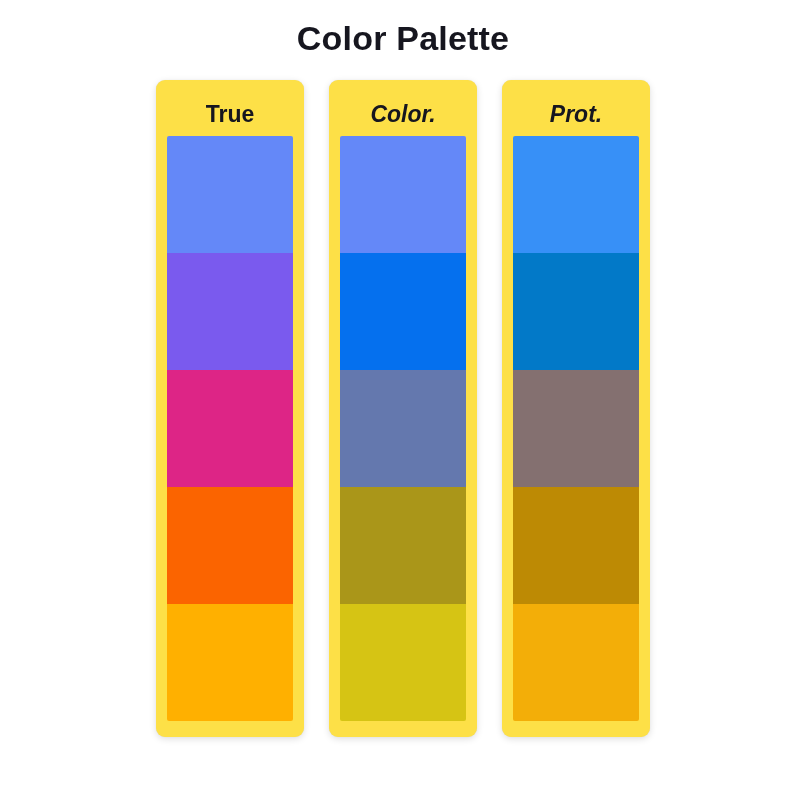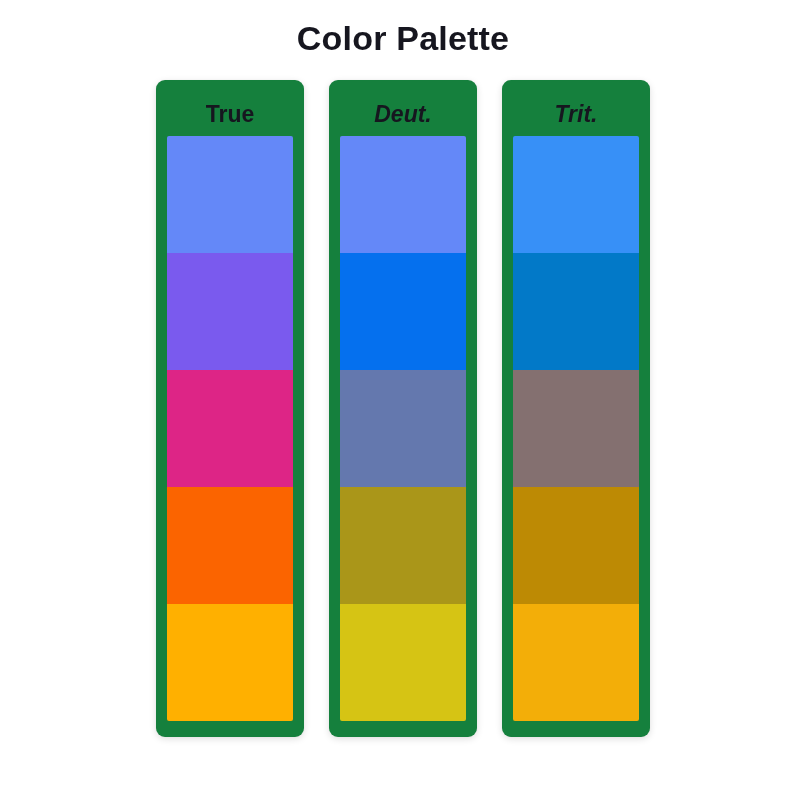--- a/index.html
+++ b/index.html
@@ -31,21 +31,21 @@
   }
   .palette-row {
     display: flex;
     justify-content: center;
     align-items: flex-start;
     gap: 25px;
     margin-top: 21px;
   }
   .palette-card {
     width: 148px;
-    background: #15803d;
+    background: #fde047;
     border-radius: 9px;
     box-shadow: 0 2px 7px rgba(0,0,0,0.13), 0 0 1px rgba(0,0,0,0.10);
     padding: 12px 11px 16px 11px;
     box-sizing: border-box;
   }
   .card-header {
     text-align: center;
     font-size: 23px;
     font-weight: bold;
     color: #16161f;
@@ -80,31 +80,31 @@
         <div class="card-header">True</div>
         <div class="swatch-stack">
           <div class="swatch" style="background: rgb(100, 136, 248);"></div>
           <div class="swatch" style="background: rgb(122, 90, 238);"></div>
           <div class="swatch" style="background: rgb(221, 37, 134);"></div>
           <div class="swatch" style="background: rgb(251, 100, 0);"></div>
           <div class="swatch" style="background: rgb(255, 176, 0);"></div>
         </div>
       </div>
       <div class="palette-card">
-        <div class="card-header italic">Deut.</div>
+        <div class="card-header italic">Color.</div>
         <div class="swatch-stack">
           <div class="swatch" style="background: rgb(100, 136, 248);"></div>
           <div class="swatch" style="background: rgb(5, 112, 238);"></div>
           <div class="swatch" style="background: rgb(100, 120, 174);"></div>
           <div class="swatch" style="background: rgb(170, 150, 25);"></div>
           <div class="swatch" style="background: rgb(214, 196, 20);"></div>
         </div>
       </div>
       <div class="palette-card">
-        <div class="card-header italic">Trit.</div>
+        <div class="card-header italic">Prot.</div>
         <div class="swatch-stack">
           <div class="swatch" style="background: rgb(55, 144, 247);"></div>
           <div class="swatch" style="background: rgb(2, 121, 200);"></div>
           <div class="swatch" style="background: rgb(132, 112, 112);"></div>
           <div class="swatch" style="background: rgb(189, 138, 4);"></div>
           <div class="swatch" style="background: rgb(243, 174, 8);"></div>
         </div>
       </div>
     </div>
 

